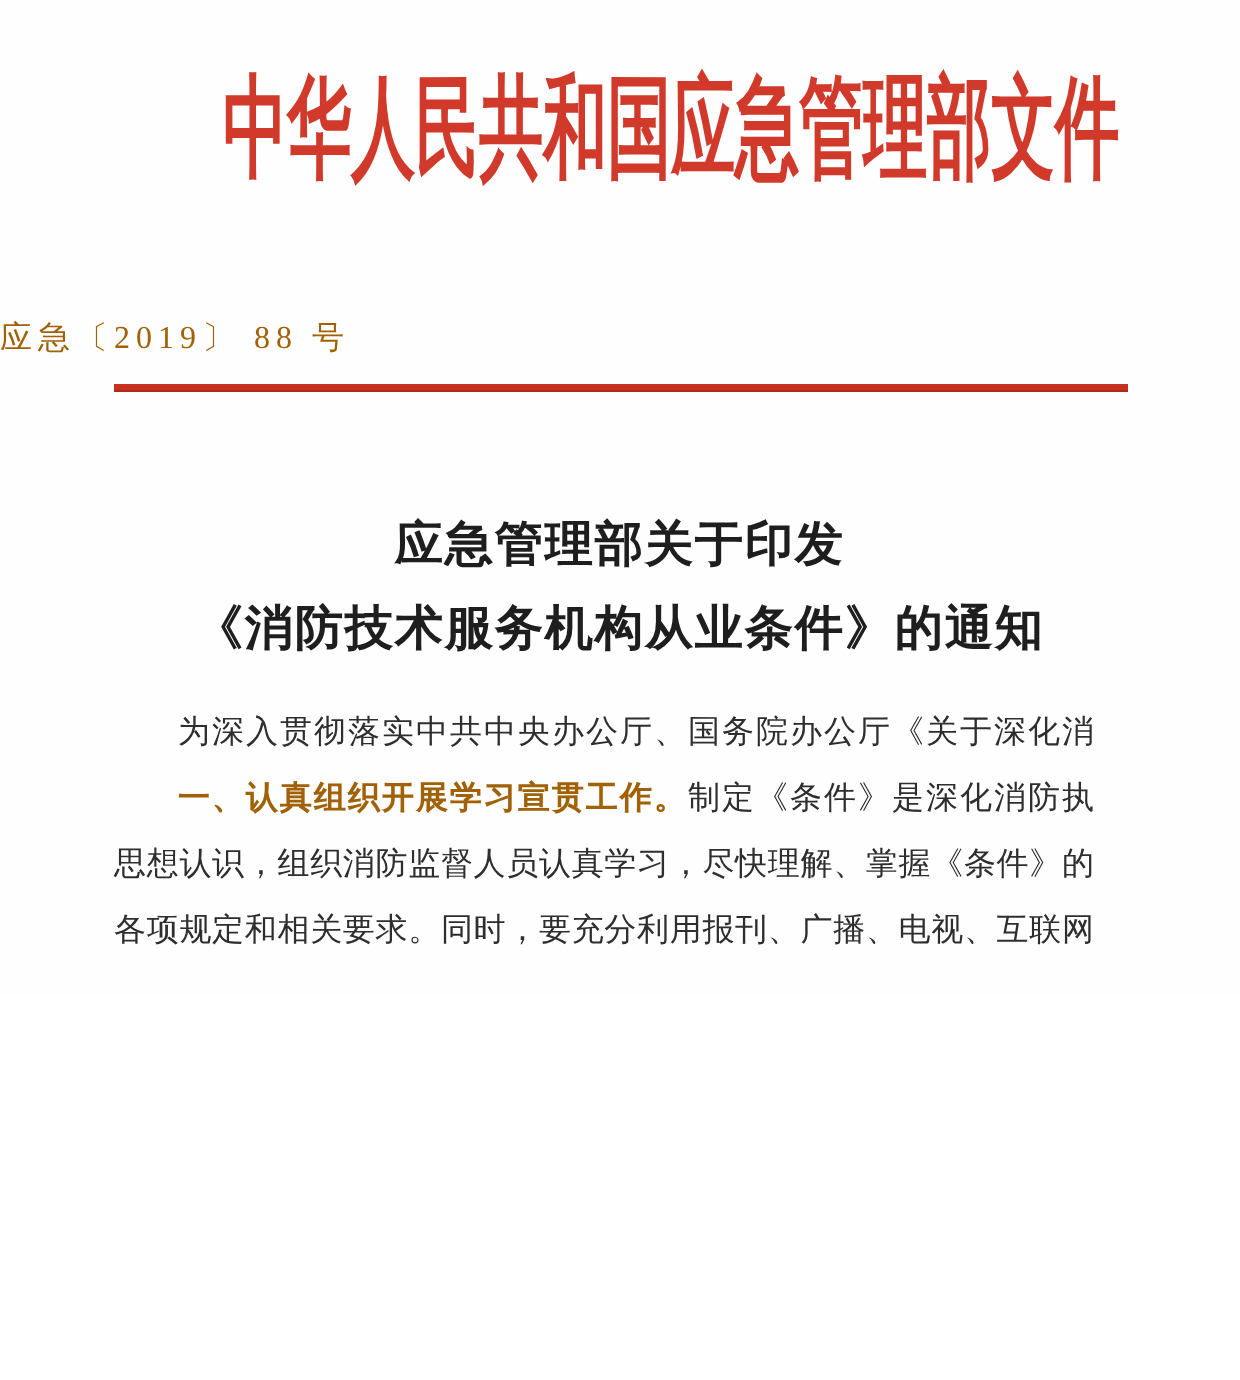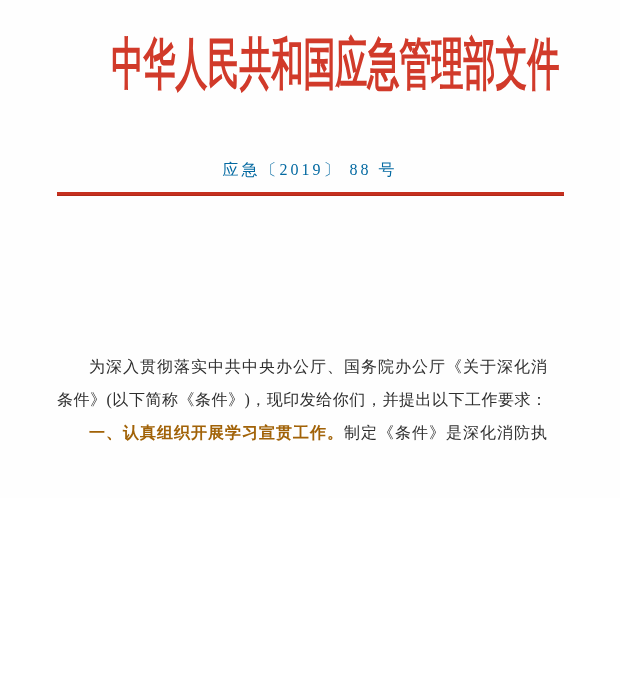--- a/index.html
+++ b/index.html
@@ -32,25 +32,25 @@
     transform-origin: center center;
     white-space: nowrap;
     letter-spacing: 0px;
   }
 
   .doc-number {
     position: absolute;
     top: 158px;
     left: 0;
     width: 620px;
-    text-align: center;
+    text-align: left;
     font-size: 16px;
     line-height: 24px;
     letter-spacing: 3px;
-    color: #0369a1;
+    color: #a16207;
   }
 
   .red-line {
     position: absolute;
     top: 192px;
     left: 57px;
     width: 507px;
     height: 3px;
     background: var(--red-line, #c5301f);
     border-bottom: 1px solid rgba(140, 30, 15, 0.35);
@@ -166,31 +166,36 @@
 <body>
 
 <div class="page">
 
   <div class="header-title">中华人民共和国应急管理部文件</div>
 
   <div class="doc-number">应急〔2019〕 88 号</div>
 
   <div class="red-line"></div>
 
+  <h1 class="doc-title">
+    <span class="t-line">应急管理部关于印发</span>
+    <span class="t-line">《消防技术服务机构从业条件》的通知</span>
+  </h1>
 
   <div class="body-text">
 
 
     <p>
       <span class="line indent">为深入贯彻落实中共中央办公厅、国务院办公厅《关于深化消</span>
-      <span class="line">条件》(以下简称《条件》)，现印发给你们，并提出以下工作要求：</span>
     </p>
 
     <p>
       <span class="line indent"><b class="lead-bold">一、认真组织开展学习宣贯工作。</b><span>制定《条件》是深化消防执</span></span>
+      <span class="line">思想认识，组织消防监督人员认真学习，尽快理解、掌握《条件》的</span>
+      <span class="line">各项规定和相关要求。同时，要充分利用报刊、广播、电视、互联网</span>
     </p>
 
   </div>
 
   <div class="watermark">
 
     <span class="artifact a1"></span>
     <span class="artifact a2"></span>
     <span class="artifact a3"></span>
 

